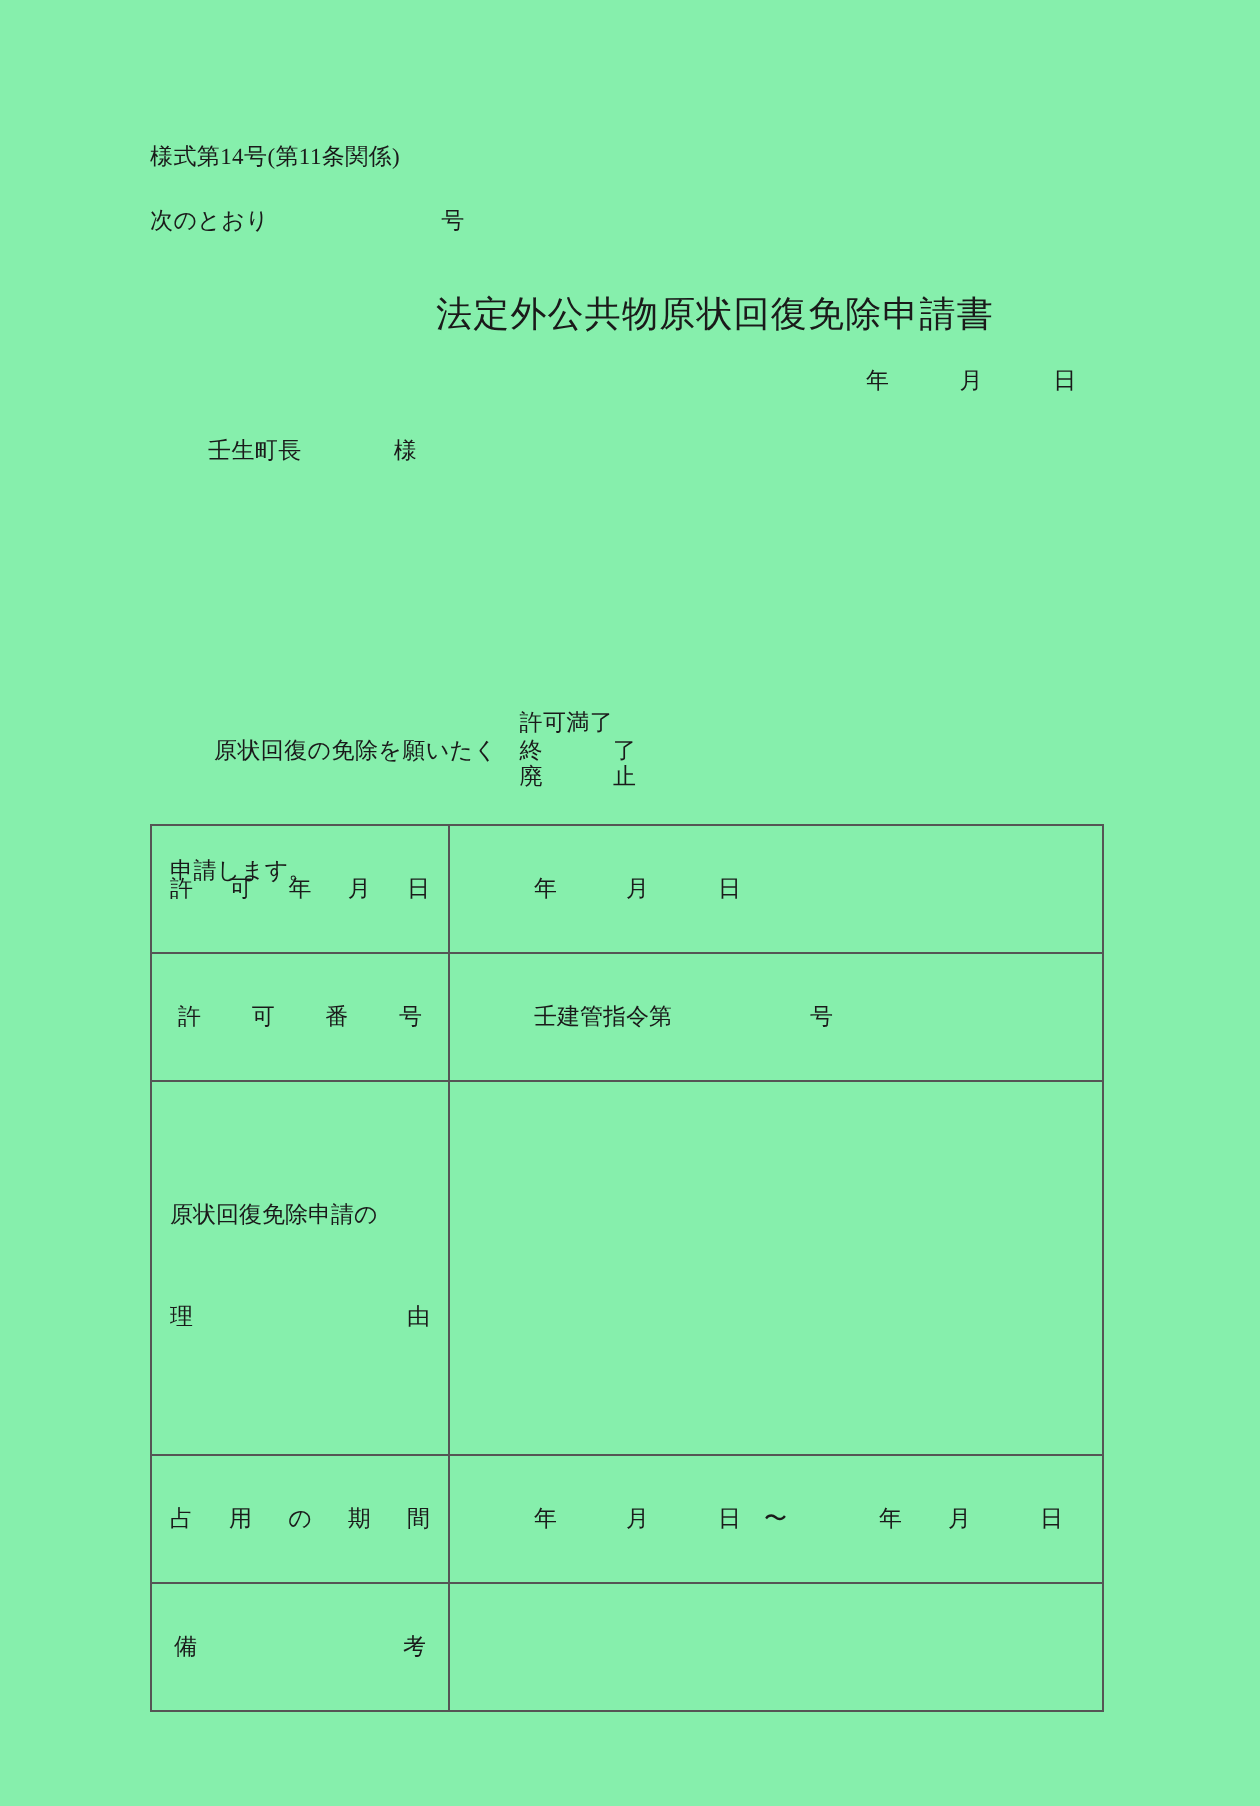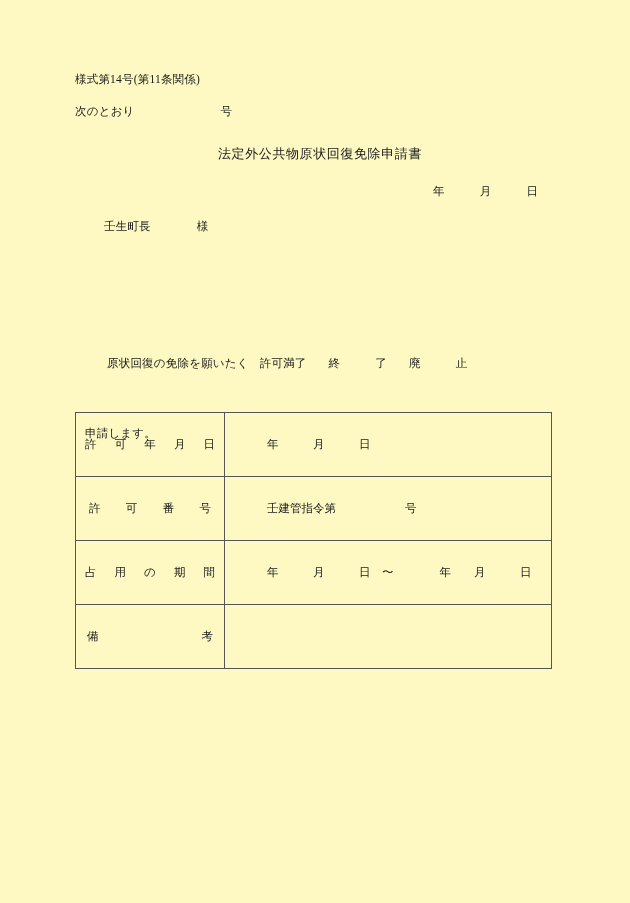--- a/index.html
+++ b/index.html
@@ -8,32 +8,32 @@
     background: #ffffff;
   }
   body {
     font-family: "Liberation Serif", "DejaVu Serif", serif;
     color: #1a1a1a;
   }
   #page {
     position: relative;
     width: 630px;
     height: 903px;
-    background: #fef9c3;
+    background: #86efac;
     overflow: hidden;
   }
   .abs { position: absolute; }
   .t {
     font-size: 11.5px;
     line-height: 1.35;
     white-space: pre;
     letter-spacing: 0.2px;
   }
   .t-title {
-    font-size: 13px;
+    font-size: 18px;
     letter-spacing: 0.6px;
     white-space: pre;
     text-align: center;
   }
 
   
   #form-code      { left: 75px;  top: 72px; }
   #order-number   { left: 75px;  top: 104px; }
   #doc-title      { left: 218px; top: 145px; }
   #date-line      { left: 433px; top: 184px; }
@@ -47,28 +47,27 @@
 
   
   #body-paragraph { left: 85px; top: 325px; width: 480px; }
   #body-line1 {
     display: flex;
     align-items: center;
     white-space: pre;
   }
   #stack-choices {
     display: inline-flex;
-    flex-direction: row;
+    flex-direction: column;
     justify-content: flex-end;
     line-height: 1.18;
     margin: 0 2px;
-    gap: 22px;
   }
   #stack-choices span { display: block; white-space: pre; }
-  #body-line2 { margin-top: 23px; white-space: pre; }
+  #body-line2 { margin-top: 1px; white-space: pre; }
 
   
   #form-table {
     left: 75px;
     top: 412px;
     width: 477px;
     border-collapse: collapse;
     table-layout: fixed;
   }
   #form-table td {
@@ -148,20 +147,32 @@
           <div class="lbl-spread" style="padding:0 4px">
             <span>許</span>
             <span>可</span>
             <span>番</span>
             <span>号</span>
           </div>
         </td>
         <td class="value">壬建管指令第　　　　　　号</td>
       </tr>
 
+      <tr style="height:66px">
+        <td class="label two-line">
+          <div class="cellinner">
+            <div>原状回復免除申請の</div>
+            <div class="lbl-line">
+              <span>理</span>
+              <span>由</span>
+            </div>
+          </div>
+        </td>
+        <td class="value"></td>
+      </tr>
 
       <tr style="height:35px">
         <td class="label">
           <div class="lbl-spread">
             <span>占</span>
             <span>用</span>
             <span>の</span>
             <span>期</span>
             <span>間</span>
           </div>

